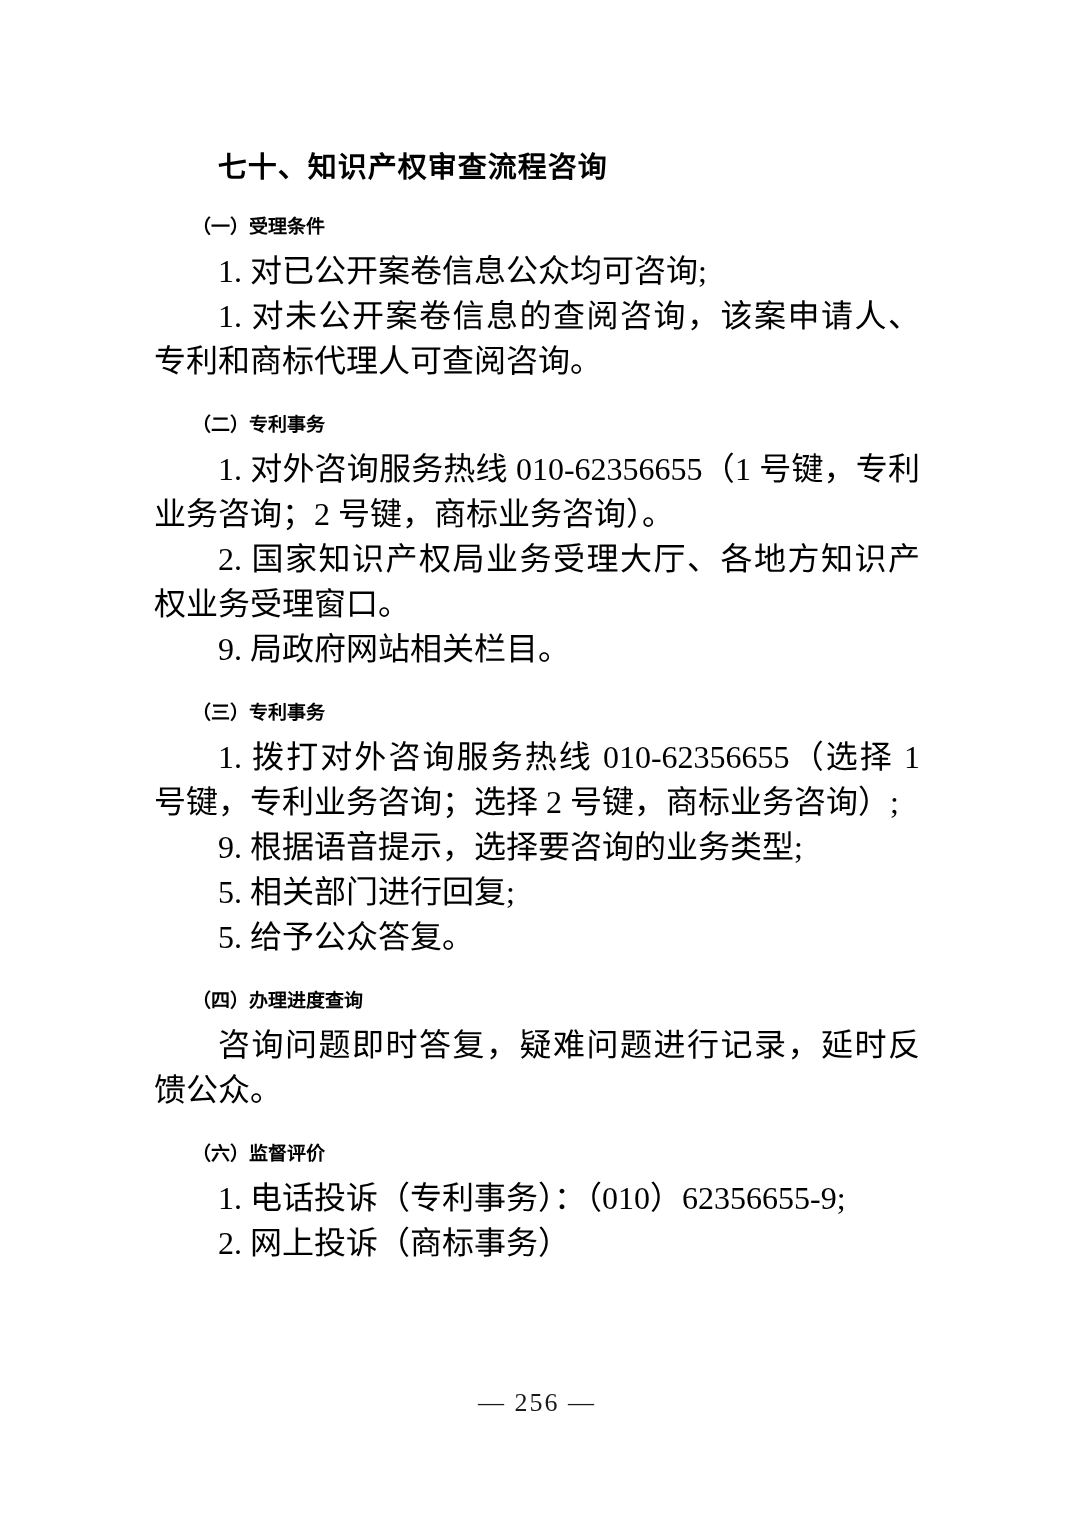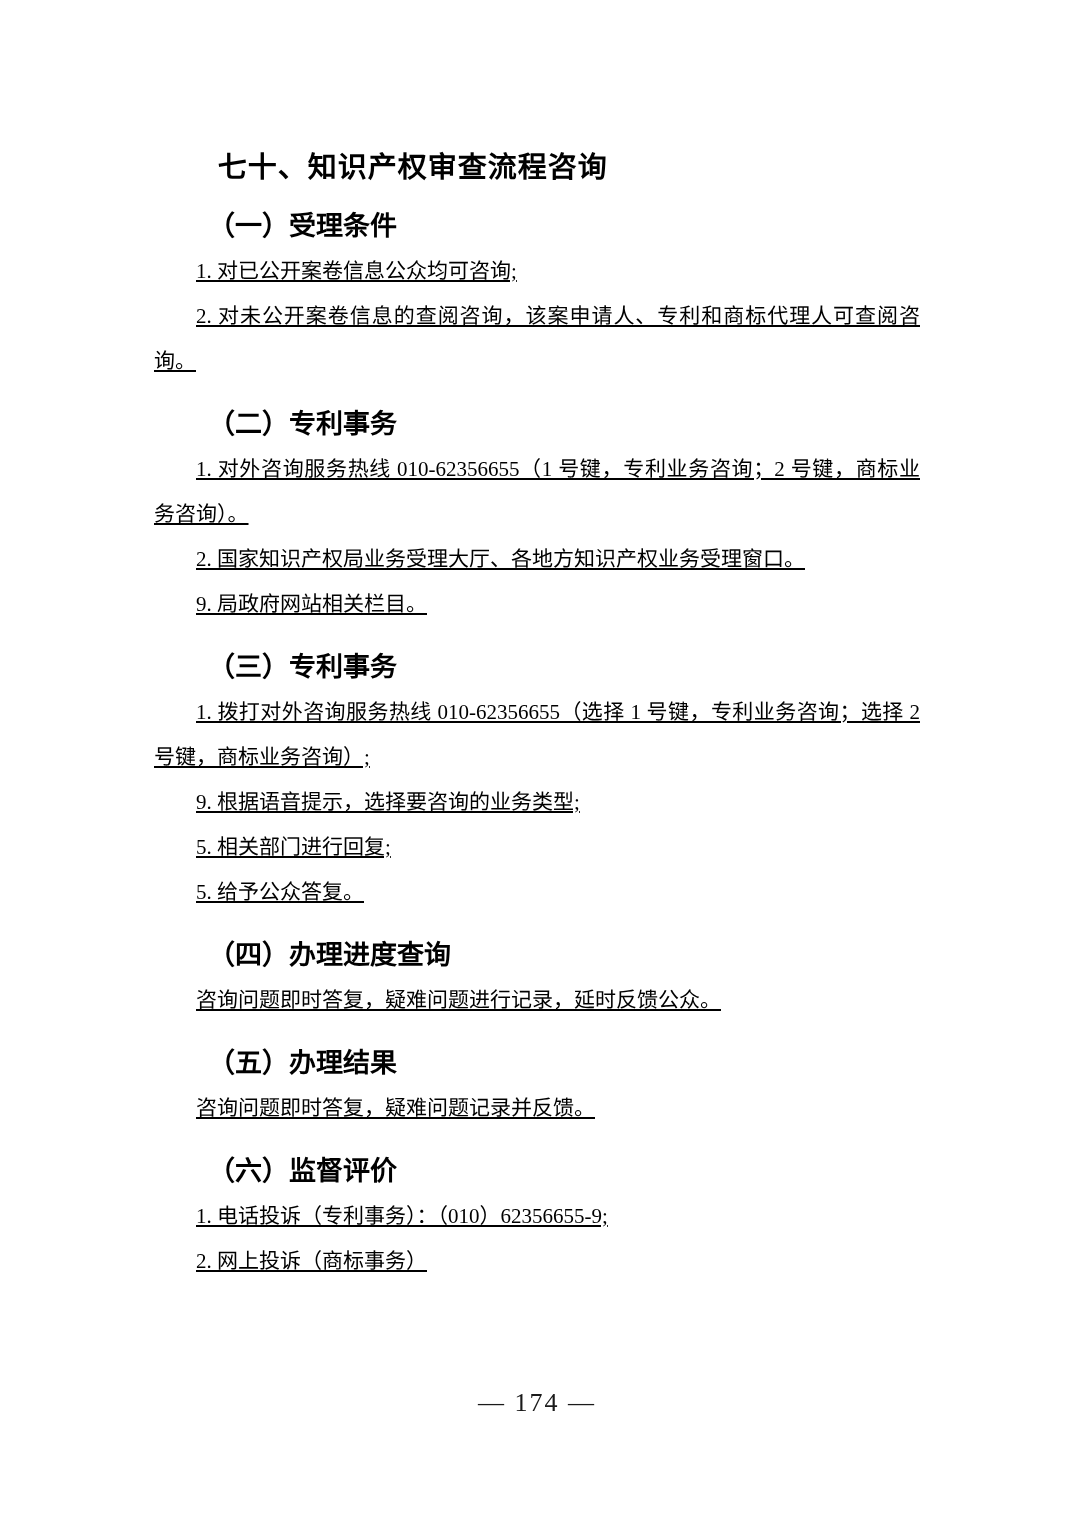--- a/index.html
+++ b/index.html
@@ -28,34 +28,33 @@
     font-size: 29px;
     line-height: 38px;
     text-indent: 2.2em;
     letter-spacing: 1px;
     margin: 0 0 14px 0;
     white-space: nowrap;
   }
   .section-heading {
     font-family: "Liberation Serif", "DejaVu Serif", serif;
     font-weight: 700;
-    font-size: 27px;
+    font-size: 19px;
     line-height: 45px;
     text-indent: 2em;
     margin: 18px 0 0 0;
     white-space: nowrap;
   }
   .para {
-    font-size: 21px;
+    font-size: 32px;
     line-height: 45px;
     text-align: justify;
     text-indent: 2em;
     margin: 0;
     word-break: break-all;
-    text-decoration: underline;
   }
   .page-footer {
     position: absolute;
     left: 0;
     top: 1386px;
     width: 1074px;
     text-align: center;
     font-size: 26px;
     line-height: 34px;
     color: #1a1a1a;
@@ -66,21 +65,21 @@
 <body>
 
 <div class="page">
   <div class="content">
 
     <h1 class="doc-title">七十、知识产权审查流程咨询</h1>
 
     <div class="section">
       <h2 class="section-heading">（一）受理条件</h2>
       <p class="para">1. 对已公开案卷信息公众均可咨询;</p>
-      <p class="para">2. 对未公开案卷信息的查阅咨询，该案申请人、专利和商标代理人可查阅咨询。</p>
+      <p class="para">1. 对未公开案卷信息的查阅咨询，该案申请人、专利和商标代理人可查阅咨询。</p>
     </div>
 
     <div class="section">
       <h2 class="section-heading">（二）专利事务</h2>
       <p class="para">1. 对外咨询服务热线 010-62356655（1 号键，专利业务咨询；2 号键，商标业务咨询）。</p>
       <p class="para">2. 国家知识产权局业务受理大厅、各地方知识产权业务受理窗口。</p>
       <p class="para">9. 局政府网站相关栏目。</p>
     </div>
 
     <div class="section">
@@ -89,27 +88,23 @@
       <p class="para">9. 根据语音提示，选择要咨询的业务类型;</p>
       <p class="para">5. 相关部门进行回复;</p>
       <p class="para">5. 给予公众答复。</p>
     </div>
 
     <div class="section">
       <h2 class="section-heading">（四）办理进度查询</h2>
       <p class="para">咨询问题即时答复，疑难问题进行记录，延时反馈公众。</p>
     </div>
 
-    <div class="section">
-      <h2 class="section-heading">（五）办理结果</h2>
-      <p class="para">咨询问题即时答复，疑难问题记录并反馈。</p>
-    </div>
 
     <div class="section">
       <h2 class="section-heading">（六）监督评价</h2>
       <p class="para">1.  电话投诉（专利事务）：（010）62356655-9;</p>
       <p class="para">2. 网上投诉（商标事务）</p>
     </div>
 
   </div>
 
-  <div class="page-footer">— 174 —</div>
+  <div class="page-footer">— 256 —</div>
 </div>
 
 </body></html>

